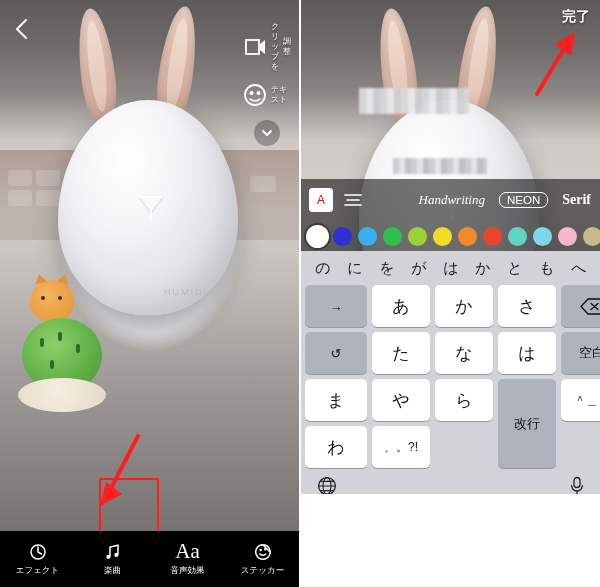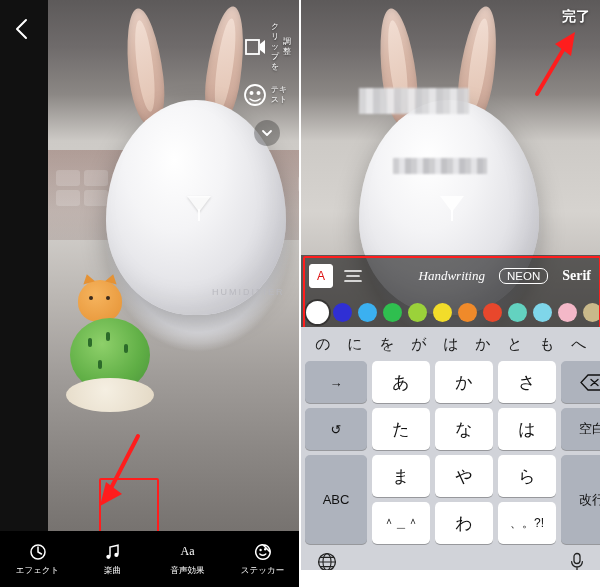--- a/index.html
+++ b/index.html
@@ -1,32 +1,31 @@
 <!DOCTYPE html>
 <html><head>
 <meta charset="utf-8">
 <style>
   html,body{margin:0;padding:0;background:#ffffff;}
   body{width:600px;height:587px;font-family:"Liberation Sans",sans-serif;overflow:hidden;}
   .app{position:relative;width:600px;height:587px;display:flex;}
   .pane{position:relative;overflow:hidden;}
   .pane-left{width:300px;height:587px;background:#111;}
-  .pane-right{width:300px;height:570px;background:#111;border-left:2px solid #fff;}
+  .pane-right{width:300px;height:494px;background:#111;border-left:2px solid #fff;}
 
   
   .photo{position:absolute;left:0;top:0;width:300px;height:587px;
          background:
            radial-gradient(circle at 52% 44%, #f2f2f4 0%, #e6e6ea 22%, #d8d8dd 34%, #c9c9cf 48%, transparent 60%),
            linear-gradient(180deg,#6e6a6a 0%,#7d7878 10%,#8d8a87 18%,#bdbab6 26%,#c8c5c1 38%,#b4b0ac 52%,#9a9794 66%,#8a8682 78%,#7a7673 90%,#6d6966 100%);
   }
   .photo-left{
     background:
       radial-gradient(ellipse 120px 150px at 50% 40%, #fafafa 0%, #ededf0 40%, #dedee2 65%, rgba(210,210,215,0) 78%),
       linear-gradient(180deg,#5d5a5a 0%,#6f6b6b 8%,#8b8784 16%,#cdcac6 24%,#d6d3cf 36%,#bcb8b4 50%,#a09c99 64%,#8c8885 76%,#7a7673 88%,#6a6663 100%);
-    margin-left: 48px;
   }
   .photo-right{
     background:
       radial-gradient(ellipse 118px 150px at 50% 38%, #f7f7f8 0%, #eaeaee 40%, #dadade 66%, rgba(206,206,212,0) 78%),
       linear-gradient(180deg,#5d5a5a 0%,#6f6b6b 8%,#8b8784 16%,#cdcac6 24%,#d6d3cf 36%,#bcb8b4 50%,#a09c99 64%,#8c8885 76%,#7a7673 88%,#6a6663 100%);
   }
   
   .laptop-left{position:absolute;left:0;top:150px;width:300px;height:90px;
     background:linear-gradient(180deg,rgba(120,70,60,.35),rgba(90,50,45,.15));}
   .laptop-key{position:absolute;background:rgba(255,255,255,.18);border-radius:3px;}
@@ -203,21 +202,21 @@
           <svg width="18" height="18" viewBox="0 0 18 18" aria-hidden="true">
             <path d="M6 13.5 V4 L14 2.2 V11.6" fill="none" stroke="#fff" stroke-width="1.5"></path>
             <circle cx="4.4" cy="13.8" r="2.1" fill="#fff"></circle>
               <circle cx="12.4" cy="11.9" r="2.1" fill="#fff"></circle>
           </svg>
         </div>
         <div class="bl">楽曲</div>
       </div>
       <div class="bitem">
         <div class="bi">
-          <span style="font-size:12px;color:#fff;font-family:'Liberation Serif',serif;">Aa</span>
+          <span style="font-size:21px;color:#fff;font-family:'Liberation Serif',serif;">Aa</span>
         </div>
         <div class="bl">音声効果</div>
       </div>
       <div class="bitem">
         <div class="bi">
           <svg width="18" height="18" viewBox="0 0 18 18" aria-hidden="true">
             <path d="M9 1.8 a7.2 7.2 0 1 1 -0.1 0 L16 9 Z" fill="none" stroke="#fff" stroke-width="1.5"></path>
             <circle cx="6.6" cy="7" r="1.2" fill="#fff"></circle>
               <circle cx="11.2" cy="6.2" r="1.2" fill="#fff"></circle>
             <path d="M5.8 11 q3 2.6 6 0" fill="none" stroke="#fff" stroke-width="1.4" stroke-linecap="round"></path>
@@ -308,21 +307,20 @@
             <path d="M11 5.5 l7 6 M18 5.5 l-7 6" stroke="#111" stroke-width="1.3" stroke-linecap="round"></path>
           </svg>
         </div>
 
         <div class="key fn">↺</div>
         <div class="key">た</div>
         <div class="key">な</div>
         <div class="key">は</div>
         <div class="key fn">空白</div>
 
-        <div class="key fn tall">ABC</div>
         <div class="key">ま</div>
         <div class="key">や</div>
         <div class="key">ら</div>
         <div class="key fn tall">改行</div>
 
         <div class="key sm">＾＿＾</div>
         <div class="key">わ</div>
         <div class="key sm">、。?!</div>
       </div>
       <div class="kb-bottom">

